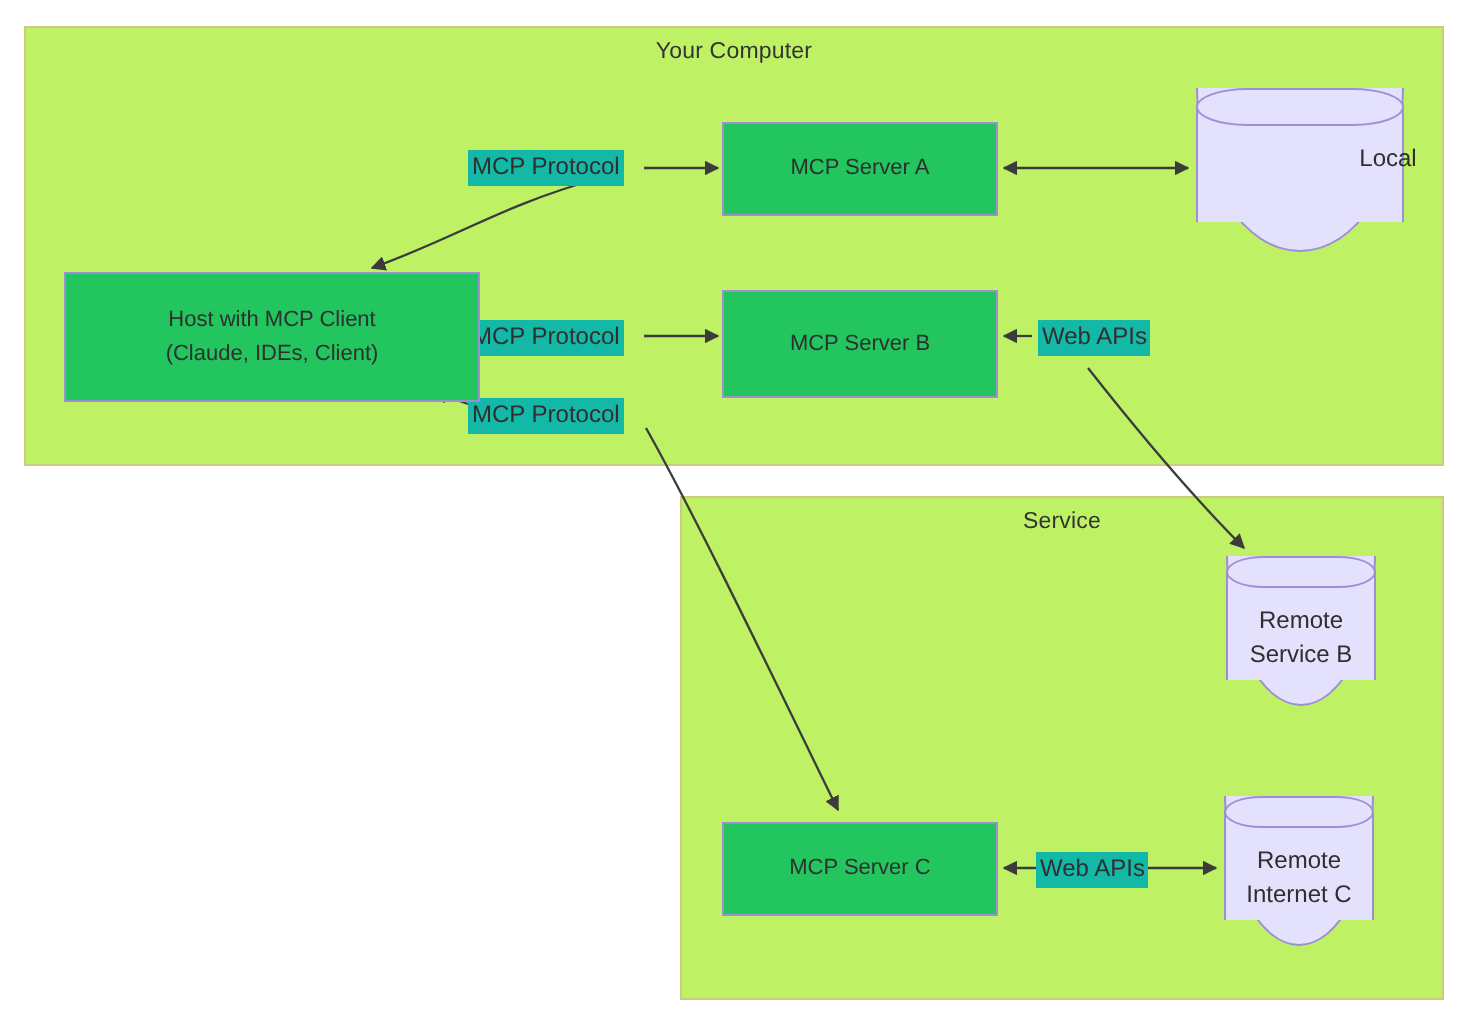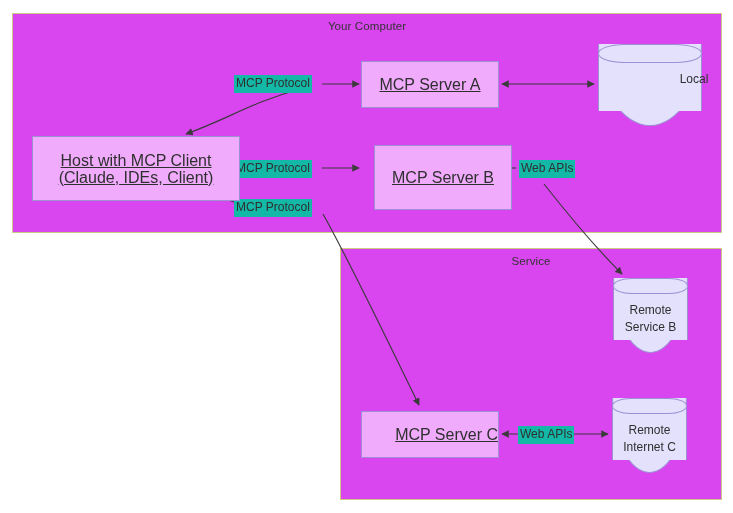--- a/index.html
+++ b/index.html
@@ -22,47 +22,46 @@
   }
   .svg-layer {
     position: absolute;
     left: 0; top: 0;
     width: 733px;
     height: 513px;
     overflow: visible;
   }
   .group-box {
     position: absolute;
-    background: #d946ef;
+    background: #bef264;
     border: 1.6px solid #ccc983;
     box-sizing: border-box;
   }
   .group-title {
     position: absolute;
     width: 100%;
     text-align: center;
     top: 6px;
     left: 0;
     font-size: 11.5px;
     color: #333333;
     letter-spacing: 0.1px;
   }
   .node-box {
     position: absolute;
-    background: #f0abfc;
+    background: #22c55e;
     border: 1.2px solid #9d8fd4;
     box-sizing: border-box;
     display: flex;
     align-items: center;
     justify-content: center;
     text-align: center;
-    font-size: 16px;
+    font-size: 11px;
     color: #2f2f2f;
     line-height: 17px;
-    text-decoration: underline;
   }
   .node-box span { display: block; }
   .cylinder {
     position: absolute;
   }
   .cyl-body {
     position: absolute;
     left: 0;
     width: 100%;
     background: #e3e1fb;
@@ -177,27 +176,27 @@
       <span>(Claude, IDEs, Client)</span>
     </div>
   </div>
 
   <div class="node-box" style="left:361px; top:61px; width:138px; height:47px;">
     <div>
       <span>MCP Server A</span>
     </div>
   </div>
 
-  <div class="node-box" style="left:374px; top:145px; width:138px; height:65px;">
+  <div class="node-box" style="left:361px; top:145px; width:138px; height:54px;">
     <div>
       <span>MCP Server B</span>
     </div>
   </div>
 
-  <div class="node-box" style="left:361px; top:411px; width:138px; height:47px;justify-content:flex-end;">
+  <div class="node-box" style="left:361px; top:411px; width:138px; height:47px;">
     <div>
       <span>MCP Server C</span>
     </div>
   </div>
 
   <div class="cylinder" style="left:598px; top:44px; width:104px; height:82px;">
     <div class="cyl-bottom" style="top:0px; height:82px;"></div>
     <div class="cyl-body" style="top:9px; height:58px;"></div>
     <div class="cyl-top" style="top:0px; height:19px;"></div>
     <div class="cyl-label" style="top:27px;padding-left:44px;">

